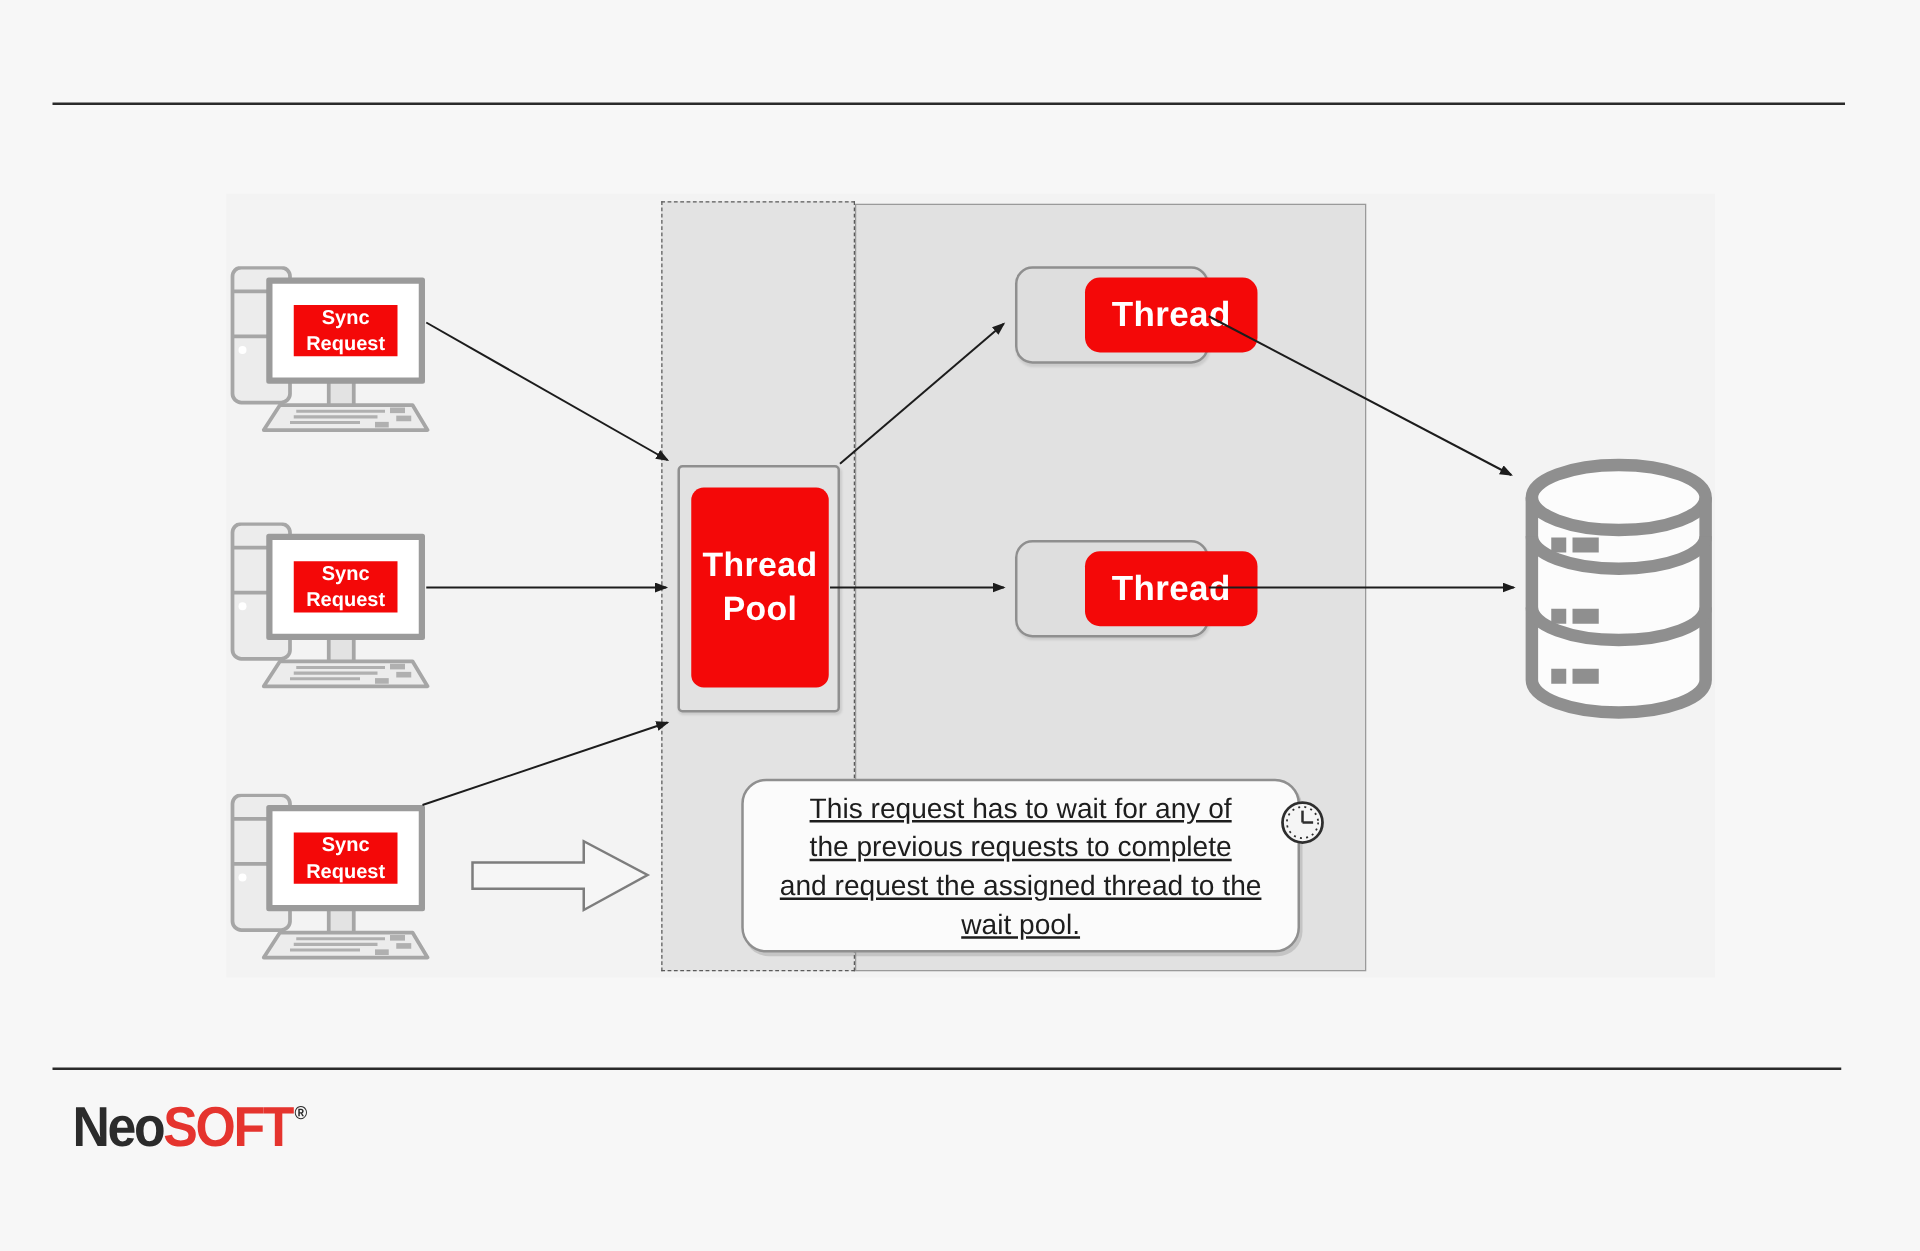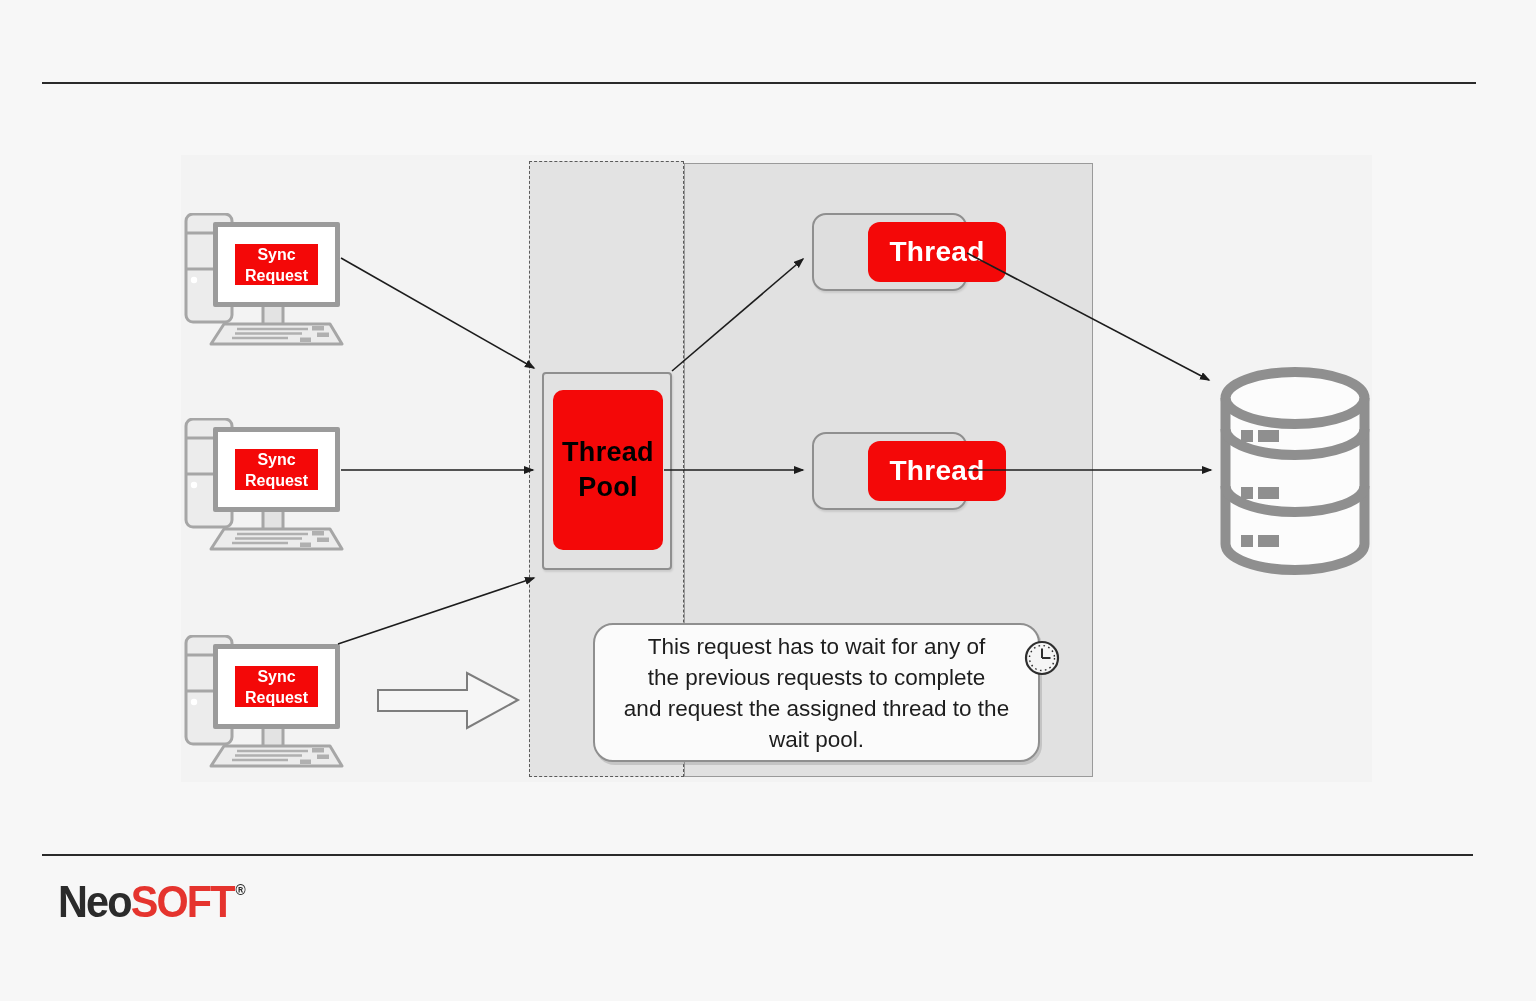--- a/index.html
+++ b/index.html
@@ -21,21 +21,21 @@
   #region-dashed{position:absolute;left:529px;top:161px;width:155px;height:616px;
                  background:#e3e3e3;border:1px dashed #5a5a5a;box-sizing:border-box;}
   #region-solid{position:absolute;left:684px;top:163px;width:409px;height:614px;
                 background:#e1e1e1;border:1px solid #9a9a9a;box-sizing:border-box;}
 
   .pool-container{position:absolute;left:542px;top:372px;width:130px;height:198px;
                   background:#e2e2e2;border:2px solid #8f8f8f;border-radius:4px;box-sizing:border-box;
                   box-shadow:1px 2px 2px rgba(0,0,0,.10);}
   .pool-box{position:absolute;left:553px;top:390px;width:110px;height:160px;border-radius:10px;
             background:#f40808;display:flex;align-items:center;justify-content:center;text-align:center;
-            color:#000000;font-size:27px;line-height:35px;font-weight:700;letter-spacing:.3px;}
+            color:#ffffff;font-size:27px;line-height:35px;font-weight:700;letter-spacing:.3px;}
 
   .thread-container{position:absolute;left:812px;width:155px;height:78px;background:#dedede;
                     border:2px solid #8f8f8f;border-radius:14px;box-sizing:border-box;
                     box-shadow:1px 2px 2px rgba(0,0,0,.10);}
   #thread1-container{top:213px;} #thread2-container{top:432px;}
   .thread-box{position:absolute;left:820px;width:138px;height:60px;background:#f40808;border-radius:12px;
               display:flex;align-items:center;justify-content:center;color:#fff;font-size:28px;
               font-weight:700;letter-spacing:.3px;margin-left:48px;}
   #thread1-box{top:222px;} #thread2-box{top:441px;}
 
@@ -44,21 +44,21 @@
   .monitor{position:absolute;left:213px;width:127px;height:85px;box-sizing:border-box;
            border:5px solid #9b9b9b;background:#fff;padding:17px;border-radius:2px;}
   #monitor1{top:222px;} #monitor2{top:427px;} #monitor3{top:644px;}
   .screen{width:100%;height:100%;background:#f40808;display:flex;align-items:center;justify-content:center;
           text-align:center;color:#fff;font-size:16px;line-height:21px;font-weight:700;}
 
   #note-box{position:absolute;left:593px;top:623px;width:447px;height:139px;box-sizing:border-box;
             background:#fbfbfb;border:2px solid #8f8f8f;border-radius:20px;
             box-shadow:2px 3px 0 rgba(130,130,130,.30);
             display:flex;flex-direction:column;align-items:center;justify-content:center;
-            color:#1d1d1d;font-size:22.5px;line-height:31px;text-align:center;}
+            color:#1d1d1d;font-size:22.5px;line-height:31px;text-align:center;text-decoration:underline;}
 
   #overlay{position:absolute;left:0;top:0;width:1536px;height:1001px;pointer-events:none;z-index:10;}
 
   #canvas,#region-dashed,#region-solid{z-index:0;}
   .pc-svg{z-index:3;} .monitor,.pool-container,.pool-box,.thread-container,.thread-box{z-index:4;}
   #note-box{z-index:5;}
 </style>
 </head>
 <body>
 

